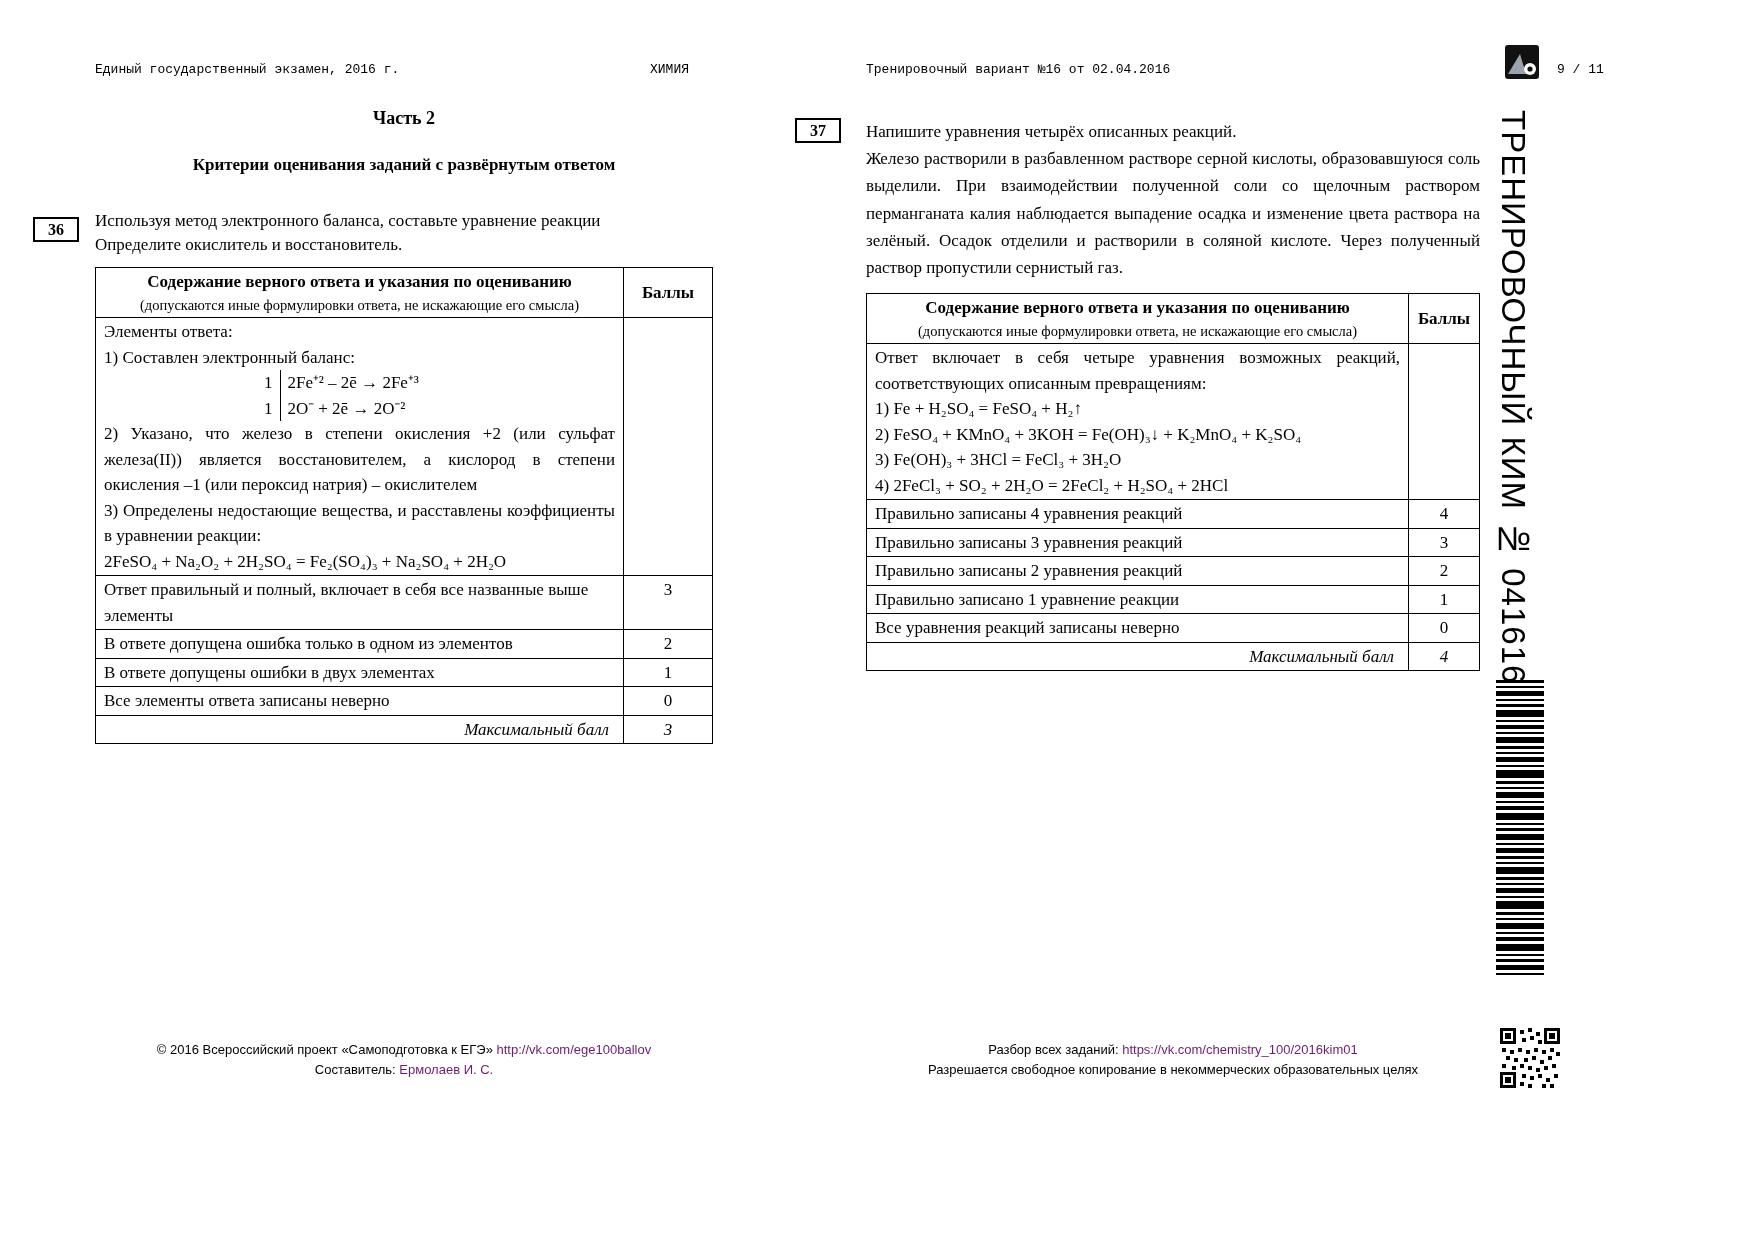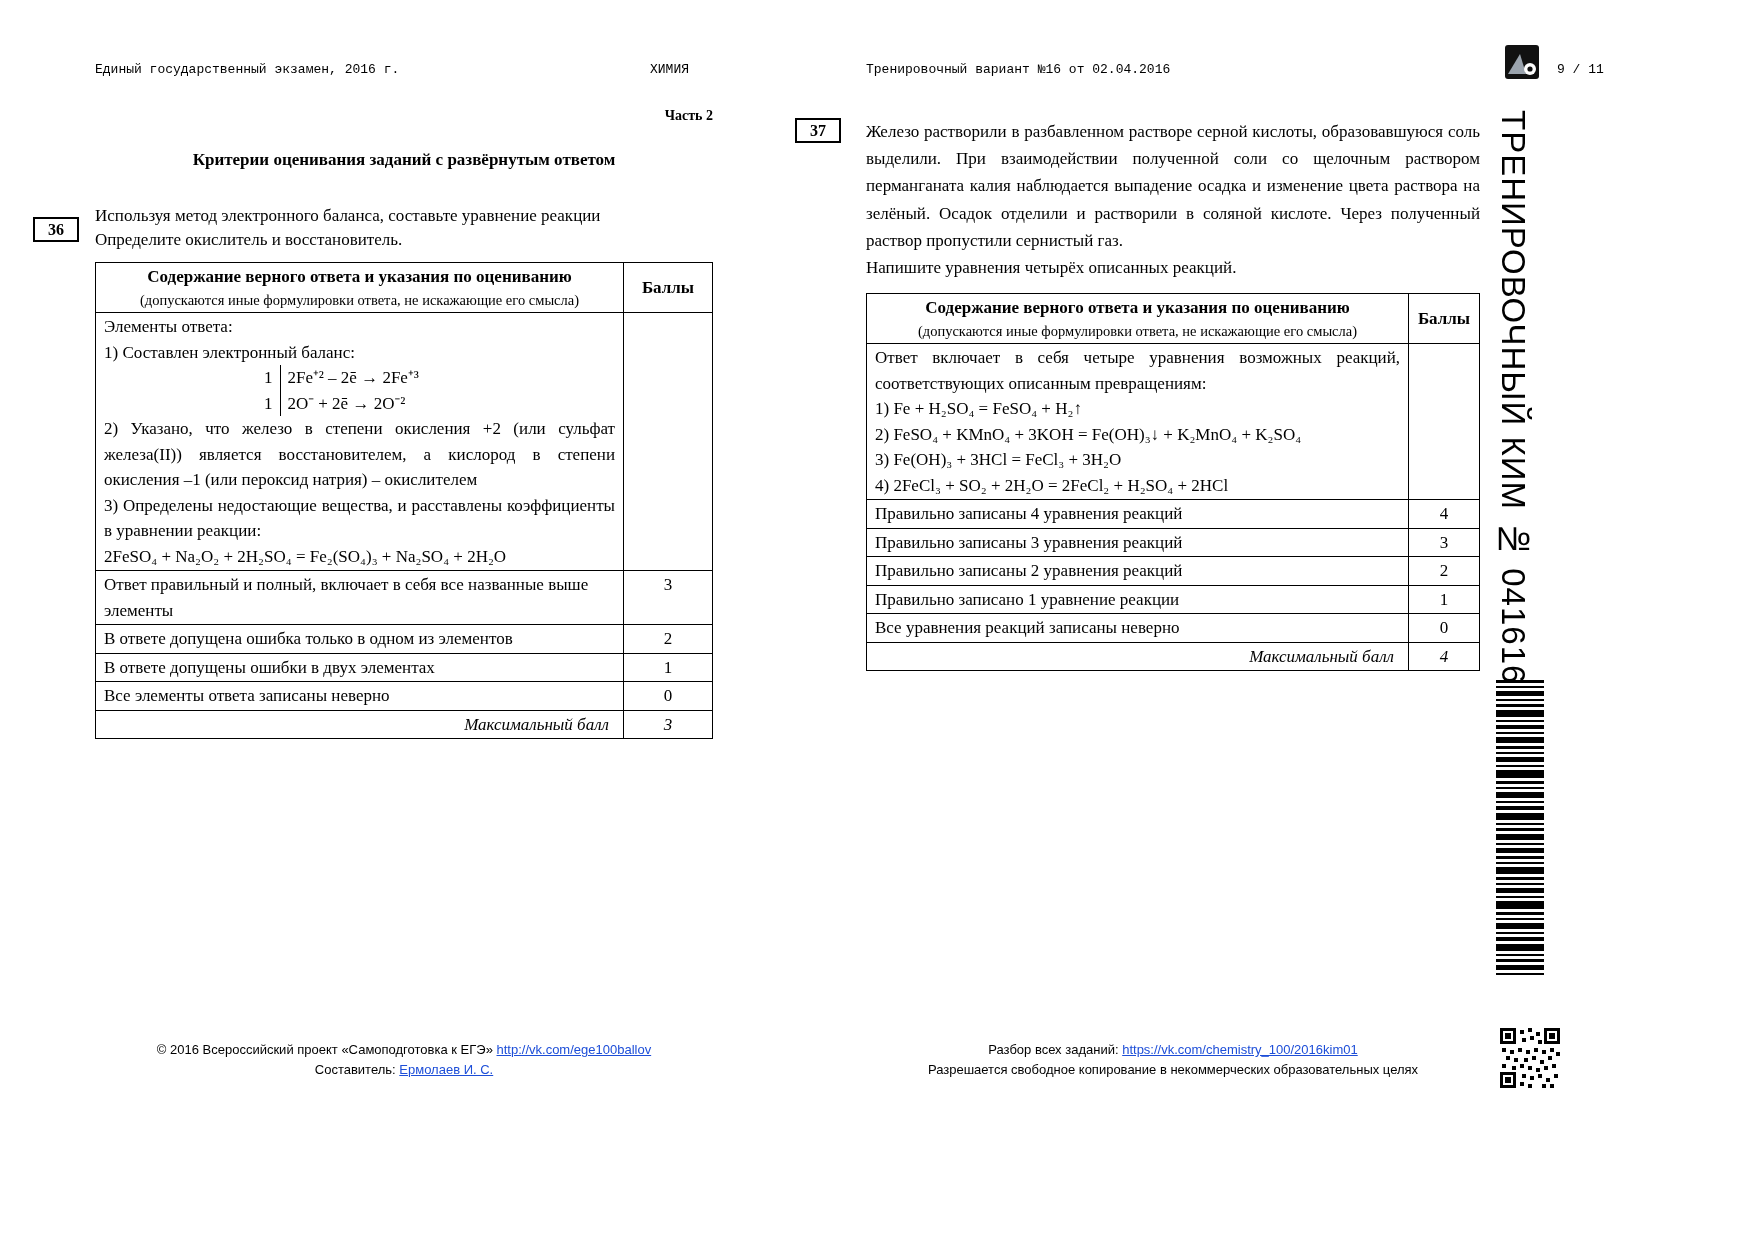--- a/index.html
+++ b/index.html
@@ -12,21 +12,21 @@
   .hdr-center { left: 650px; }
   .hdr-right  { left: 866px; }
   .hdr-page   { left: 1518px; margin-left: 39px; }
   .logo { position: absolute; left: 1504px; top: 44px; width: 36px; height: 36px; }
 
   
   .col { position: absolute; font-size: 17px; }
   .col-left  { left: 95px;  top: 108px; width: 618px; }
   .col-right { left: 866px; top: 118px; width: 614px; }
 
-  .part-title    { text-align: right; font-weight: bold; font-size: 14px; }
+  .part-title    { text-align: center; font-weight: bold; font-size: 18px; }
   .part-subtitle { text-align: center; font-weight: bold; font-size: 17px; margin-top: 26px; }
   .task-intro    { margin-top: 36px; }
   .equation      { text-align: center; margin-top: 4px; }
   .task-outro    { margin-top: 4px; }
 
   .task-num { position: absolute; width: 46px; height: 25px; border: 2px solid #000;
               display: flex; align-items: center; justify-content: center;
               font-weight: bold; font-size: 16px; }
   .num36 { left: 33px; top: 217px; }
   .num37 { left: 795px; top: 118px; }
@@ -57,21 +57,21 @@
                   writing-mode: vertical-rl; font-family: "Liberation Sans", sans-serif;
                   font-size: 33px; letter-spacing: 1px; white-space: nowrap; }
   .barcode { position: absolute; left: 1496px; top: 680px; width: 48px; height: 300px; }
   .qr { position: absolute; left: 1498px; top: 1026px; width: 64px; height: 64px; }
 
   
   .footer { position: absolute; top: 1040px; font-family: "Liberation Sans", sans-serif;
             font-size: 13px; text-align: center; line-height: 1.5; }
   .footer-left  { left: 95px;  width: 618px; }
   .footer-right { left: 866px; width: 614px; }
-  .link { color: #1d4ed8; text-decoration: underline; cursor: pointer; }
+  .link { color: #701a75; cursor: pointer; }
 </style>
 </head>
 <body>
 
 <div class="hdr hdr-left">Единый государственный экзамен, 2016 г.</div>
 <div class="hdr hdr-center">ХИМИЯ</div>
 <div class="hdr hdr-right">Тренировочный вариант №16 от 02.04.2016</div>
 <div class="hdr hdr-page">9 / 11</div>
 
 <div class="logo">
@@ -143,22 +143,22 @@
       <div class="ct-cell ct-score">0</div>
     </div>
     <div class="ct-row">
       <div class="ct-cell ct-text ct-max">Максимальный балл</div>
       <div class="ct-cell ct-score ct-max-score">3</div>
     </div>
   </div>
 </div>
 
 <div class="col col-right">
+  <div class="task-text">Напишите уравнения четырёх описанных реакций.</div>
   <div class="task-text just">Железо растворили в разбавленном растворе серной кислоты, образовавшуюся соль выделили. При взаимодействии полученной соли со щелочным раствором перманганата калия наблюдается выпадение осадка и изменение цвета раствора на зелёный. Осадок отделили и растворили в соляной кислоте. Через полученный раствор пропустили сернистый газ.</div>
-  <div class="task-text">Напишите уравнения четырёх описанных реакций.</div>
 
   <div class="crit-table t37">
     <div class="ct-row ct-header">
       <div class="ct-cell ct-text ct-center">
         <div class="ct-h-main">Содержание верного ответа и указания по оцениванию</div>
         <div class="ct-h-sub">(допускаются иные формулировки ответа, не искажающие его смысла)</div>
       </div>
       <div class="ct-cell ct-score">Баллы</div>
     </div>
 

